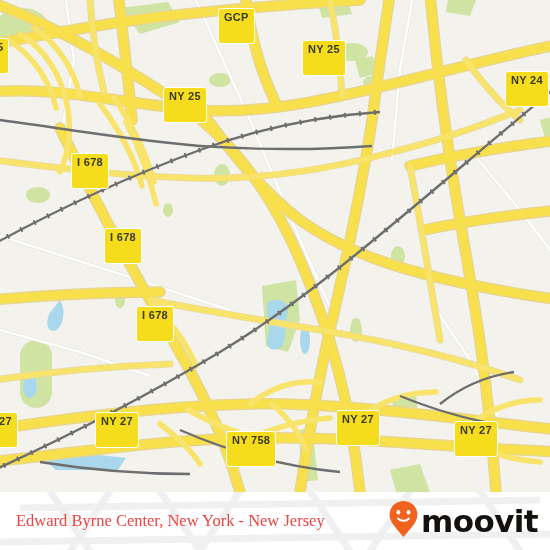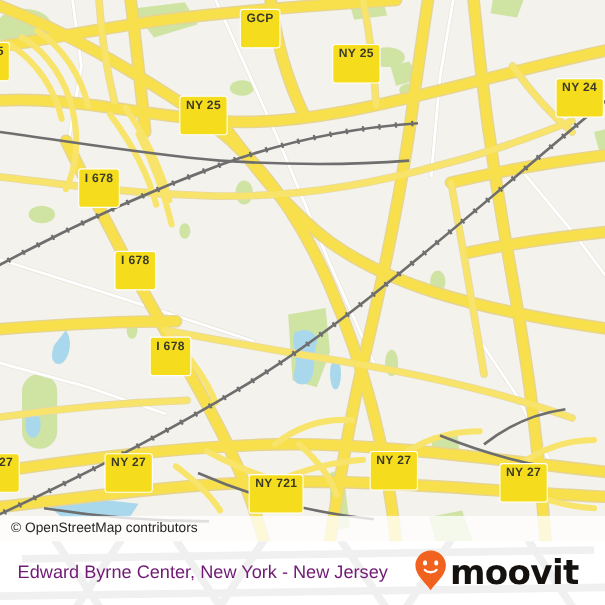--- a/index.html
+++ b/index.html
@@ -83,25 +83,25 @@
 
   
   .footer{
     position:absolute;left:0;top:492px;width:550px;height:58px;
     background:#ffffff;
     overflow:hidden;
   }
   .footer .wm{position:absolute;left:0;top:-6px;opacity:1;}
   .footer-title{
     position:absolute;left:16px;top:50%;transform:translateY(-50%);
-    font-size:16.5px;color:#701a75;white-space:nowrap;
-    font-family:Liberation Sans, sans-serif;
+    font-size:16.5px;color:#ef4444;white-space:nowrap;
+    font-family:Liberation Serif, serif;
   }
   .brand{
-    position:absolute;right:24px;top:50%;transform:translateY(-50%);
+    position:absolute;right:12px;top:50%;transform:translateY(-50%);
     display:flex;align-items:center;gap:2px;text-align:center;
   }
   .brand-word{
     font-size:31px;font-weight:bold;color:#14110f;letter-spacing:-0.6px;
     line-height:1;
     font-family:"DejaVu Sans", sans-serif;
   }
 </style>
 </head>
 <body>
@@ -276,24 +276,23 @@
         <div class="shield" style="left: 505px; top: 40px; margin-top: 31px;">NY 24</div>
         <div class="shield" style="left: -9px; top: 38px;">5</div>
         <div class="shield" style="left: 163px; top: 87px;">NY 25</div>
         <div class="shield" style="left: 71px; top: 153px;">I 678</div>
         <div class="shield" style="left: 104px; top: 228px;">I 678</div>
         <div class="shield" style="left: 136px; top: 306px;">I 678</div>
         <div class="shield" style="left: -7px; top: 412px;">27</div>
         <div class="shield" style="left: 95px; top: 412px;">NY 27</div>
         <div class="shield" style="left: 336px; top: 410px;">NY 27</div>
         <div class="shield" style="left: 454px; top: 421px;">NY 27</div>
-        <div class="shield" style="left: 226px; top: 431px;">NY 721</div>
+        <div class="shield" style="left: 226px; top: 431px;">NY 758</div>
       </div>
 
-    <div class="attrib">© OpenStreetMap contributors</div>
   </div>
 
 
   <div class="footer">
     <svg class="wm" width="550" height="70" viewBox="0 0 550 70">
       <g fill="none" stroke="#f0f0f0" stroke-width="7">
         <path d="M40 -10 L100 80"></path>
         <path d="M120 -10 L60 80"></path>
         <path d="M150 -10 L210 80"></path>
         <path d="M250 -10 L190 80"></path>

